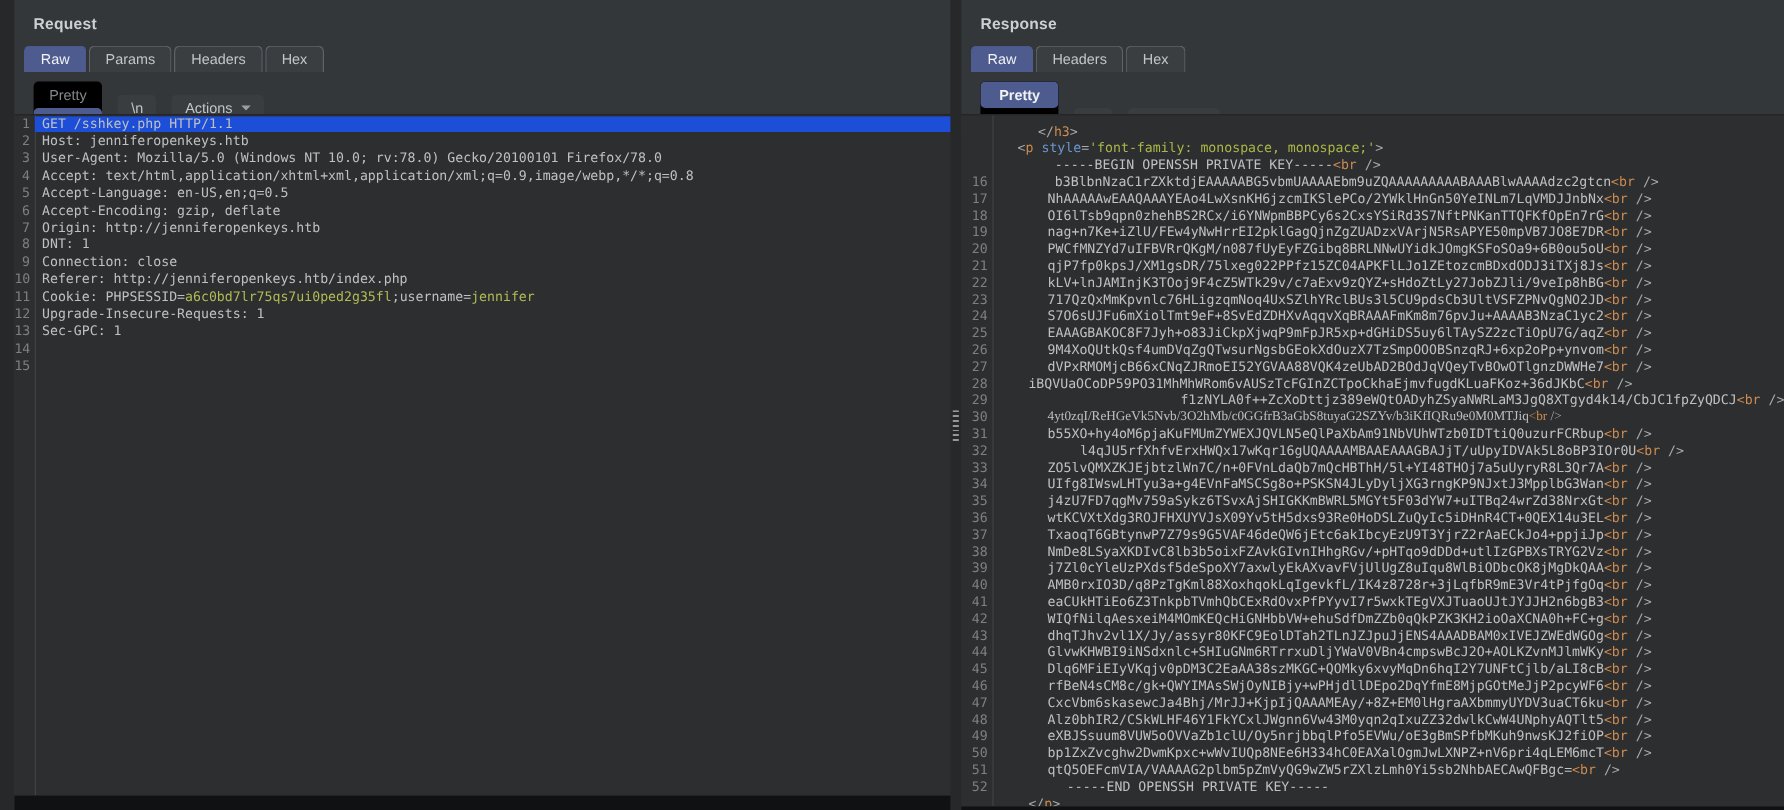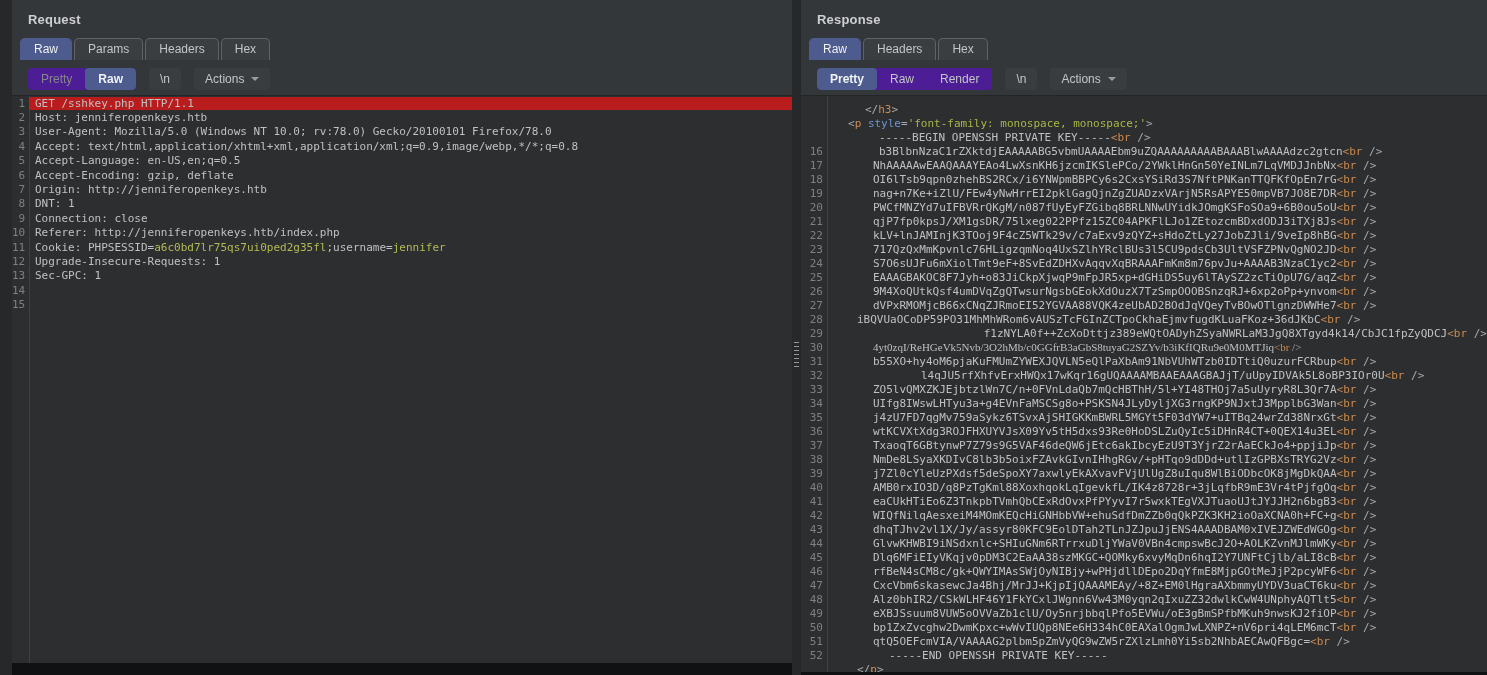--- a/index.html
+++ b/index.html
@@ -5,42 +5,42 @@
   html,body{margin:0;padding:0;background:#232425;}
   .window{position:relative;width:1487px;height:675px;background:#27282a;overflow:hidden;
           font-family:"Liberation Sans",sans-serif;}
   .panel{position:absolute;top:0;height:675px;background:#34373a;}
   .ptitle{margin:0;padding:12px 0 0 16px;font-size:13px;font-weight:bold;color:#cdcfd1;letter-spacing:.2px;}
   .tabs{position:absolute;top:37px;left:8px;display:flex;gap:2px;align-items:flex-end;height:23px;}
   .tab{height:21px;line-height:21px;padding:0 13px;font-size:12px;color:#c3c5c7;background:#3b3e41;
        border:1px solid #606366;border-bottom:none;border-radius:5px 5px 0 0;cursor:default;}
   .tab.active{background:#4d5b8e;border-color:#4d5b8e;color:#f0f2f4;}
   .toolbar{position:absolute;top:68px;left:16px;display:flex;gap:13px;align-items:center;}
-  .btngroup{display:flex;background:#4c1d95;border-radius:4px;overflow:hidden;}
+  .btngroup{display:flex;background:#000000;border-radius:4px;overflow:hidden;flex-direction:column;}
   .seg{height:22px;line-height:22px;padding:0 13px;font-size:12px;color:#c3c5c7;background:transparent;border:none;
        font-family:"Liberation Sans",sans-serif;border-radius:4px;}
   .seg.active{background:#4d5b8e;color:#f0f2f4;font-weight:bold;}
   .seg.dim{color:#85888a;}
   .btn{height:22px;line-height:22px;padding:0 11px;font-size:12px;color:#c3c5c7;background:#3a3d3f;border:none;
        border-radius:4px;font-family:"Liberation Sans",sans-serif;display:flex;align-items:center;gap:7px;}
   .chev{width:0;height:0;border-left:4px solid transparent;border-right:4px solid transparent;
         border-top:4px solid #9a9da0;display:inline-block;}
   .content{position:absolute;left:0;right:0;top:95px;background:#2d2e30;overflow:hidden;border-top:1px solid #242527;}
   .content.req{bottom:12px;}
   .content.resp{bottom:3px;}
   .gline{position:absolute;top:0;bottom:0;width:1px;background:#3f4245;}
   .req .gline{left:17px;} .resp .gline{left:26px;}
   .rows{position:relative;}
   .resp .rows{margin-top:-8px;}
   .row{display:flex;align-items:center;font-family:"DejaVu Sans Mono",monospace;font-size:11px;color:#bec0c2;}
   .req .row{height:14.4px;} .resp .row{height:14px;}
   .ln{flex:none;text-align:right;color:#7d8082;padding-right:4px;}
   .req .ln{width:13px;} .resp .ln{width:22px;}
   .fill{flex:1;white-space:pre;padding-left:6px;position:relative;}
-  .fill.sel{background:#b91c1c;}
+  .fill.sel{background:#1d4ed8;}
   .sliver{height:100%;width:470px;margin-left:46px;background:#394453;}
   .c-def{color:#bec0c2;} .c-val{color:#b2bb54;} .c-tag{color:#cc8b50;}
   .c-attr{color:#6a97cf;} .c-str{color:#aab647;} .c-pun{color:#a8aaac;}
   .blackstrip{position:absolute;left:0;right:0;bottom:0;background:#101113;}
   .divider{position:absolute;top:0;height:675px;left:792px;width:9px;background:#27282a;}
   .grip{position:absolute;left:2px;top:342px;width:5px;height:26px;
         background:repeating-linear-gradient(180deg,#95989a 0 1.5px,transparent 1.5px 4px);}
 </style>
 </head>
 <body>
@@ -231,21 +231,21 @@
           <div class="row">
             <span class="ln">30</span>
             <span class="fill" style="padding-left: 46px; font-family: Liberation Serif, serif;"><span class="c-def">4yt0zqI/ReHGeVk5Nvb/3O2hMb/c0GGfrB3aGbS8tuyaG2SZYv/b3iKfIQRu9e0M0MTJiq</span><span class="c-tag">&lt;br</span><span class="c-pun"> /&gt;</span></span>
           </div>
           <div class="row">
             <span class="ln">31</span>
             <span class="fill" style="padding-left: 46px;"><span class="c-def">b55XO+hy4oM6pjaKuFMUmZYWEXJQVLN5eQlPaXbAm91NbVUhWTzb0IDTtiQ0uzurFCRbup</span><span class="c-tag">&lt;br</span><span class="c-pun"> /&gt;</span></span>
           </div>
           <div class="row">
             <span class="ln">32</span>
-            <span class="fill" style="padding-left: 46px; margin-left: 48px;"><span class="c-def">l4qJU5rfXhfvErxHWQx17wKqr16gUQAAAAMBAAEAAAGBAJjT/uUpyIDVAk5L8oBP3IOr0U</span><span class="c-tag">&lt;br</span><span class="c-pun"> /&gt;</span></span>
+            <span class="fill" style="padding-left: 73px;"><span class="c-def">l4qJU5rfXhfvErxHWQx17wKqr16gUQAAAAMBAAEAAAGBAJjT/uUpyIDVAk5L8oBP3IOr0U</span><span class="c-tag">&lt;br</span><span class="c-pun"> /&gt;</span></span>
           </div>
           <div class="row">
             <span class="ln">33</span>
             <span class="fill" style="padding-left: 46px;"><span class="c-def">ZO5lvQMXZKJEjbtzlWn7C/n+0FVnLdaQb7mQcHBThH/5l+YI48THOj7a5uUyryR8L3Qr7A</span><span class="c-tag">&lt;br</span><span class="c-pun"> /&gt;</span></span>
           </div>
           <div class="row">
             <span class="ln">34</span>
             <span class="fill" style="padding-left: 46px;"><span class="c-def">UIfg8IWswLHTyu3a+g4EVnFaMSCSg8o+PSKSN4JLyDyljXG3rngKP9NJxtJ3MpplbG3Wan</span><span class="c-tag">&lt;br</span><span class="c-pun"> /&gt;</span></span>
           </div>
           <div class="row">

